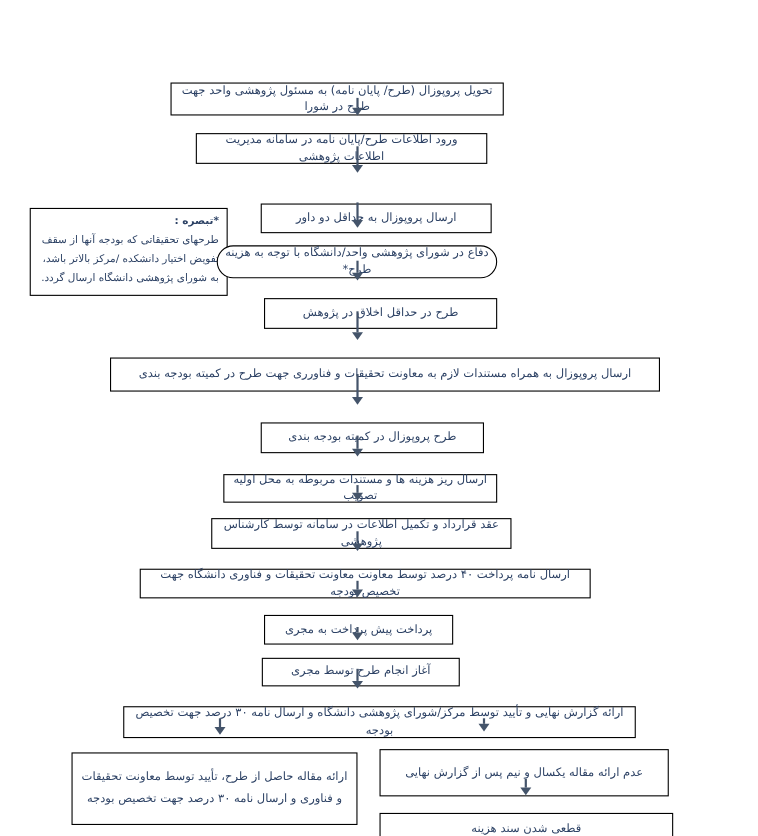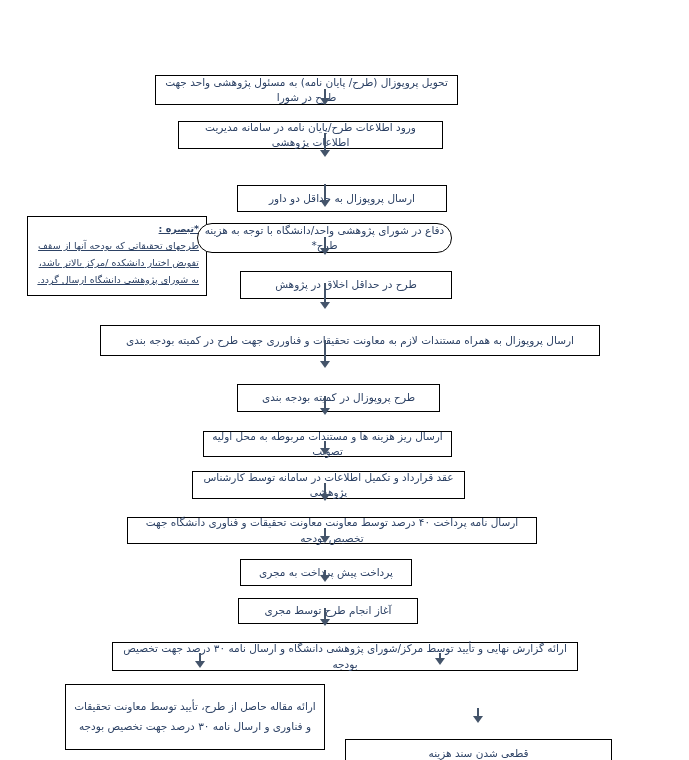--- a/index.html
+++ b/index.html
@@ -38,21 +38,21 @@
   .n7 {left:237px;top:368px;width:203px;height:28px;}
   .n8 {left:203px;top:415px;width:249px;height:26px;}
   .n9 {left:192px;top:455px;width:273px;height:28px;}
   .n10{left:127px;top:501px;width:410px;height:27px;}
   .n11{left:240px;top:543px;width:172px;height:27px;}
   .n12{left:238px;top:582px;width:180px;height:26px;}
   .n13{left:112px;top:626px;width:466px;height:29px;}
   .n14{left:65px; top:668px;width:260px;height:66px;line-height:1.9;}
   .n15{left:345px;top:665px;width:263px;height:43px;}
   .n16{left:345px;top:723px;width:267px;height:29px;}
-  .noteBox{left:27px;top:216px;width:180px;height:80px;text-decoration:underline;}
+  .noteBox{left:27px;top:189px;width:180px;height:80px;}
   
   .a1 {left:324px;top:89px; height:9px;}
   .a2 {left:324px;top:133px;height:17px;}
   .a3 {left:324px;top:184px;height:16px;}
   .a4 {left:324px;top:237px;height:11px;}
   .a5 {left:324px;top:283px;height:19px;}
   .a6 {left:324px;top:340px;height:21px;}
   .a7 {left:324px;top:396px;height:12px;}
   .a8 {left:324px;top:441px;height:7px;}
   .a9 {left:324px;top:483px;height:11px;}
@@ -109,17 +109,18 @@
 
   <div class="node n12">آغاز انجام طرح توسط مجری</div>
   <div class="arrow a12"></div>
 
   <div class="node n13">ارائه گزارش نهایی و تأیید توسط مرکز/شورای پژوهشی دانشگاه و ارسال نامه ۳۰ درصد جهت تخصیص بودجه</div>
   <div class="arrow a13"></div>
   <div class="arrow a14"></div>
 
   <div class="node n14">ارائه مقاله حاصل از طرح، تأیید توسط معاونت تحقیقات و فناوری و ارسال نامه ۳۰ درصد جهت تخصیص بودجه</div>
 
+  <div class="node n15">عدم ارائه مقاله یکسال و نیم پس از گزارش نهایی</div>
   <div class="arrow a15"></div>
 
   <div class="node n16">قطعی شدن سند هزینه</div>
 
 </div>
 
 </body></html>

